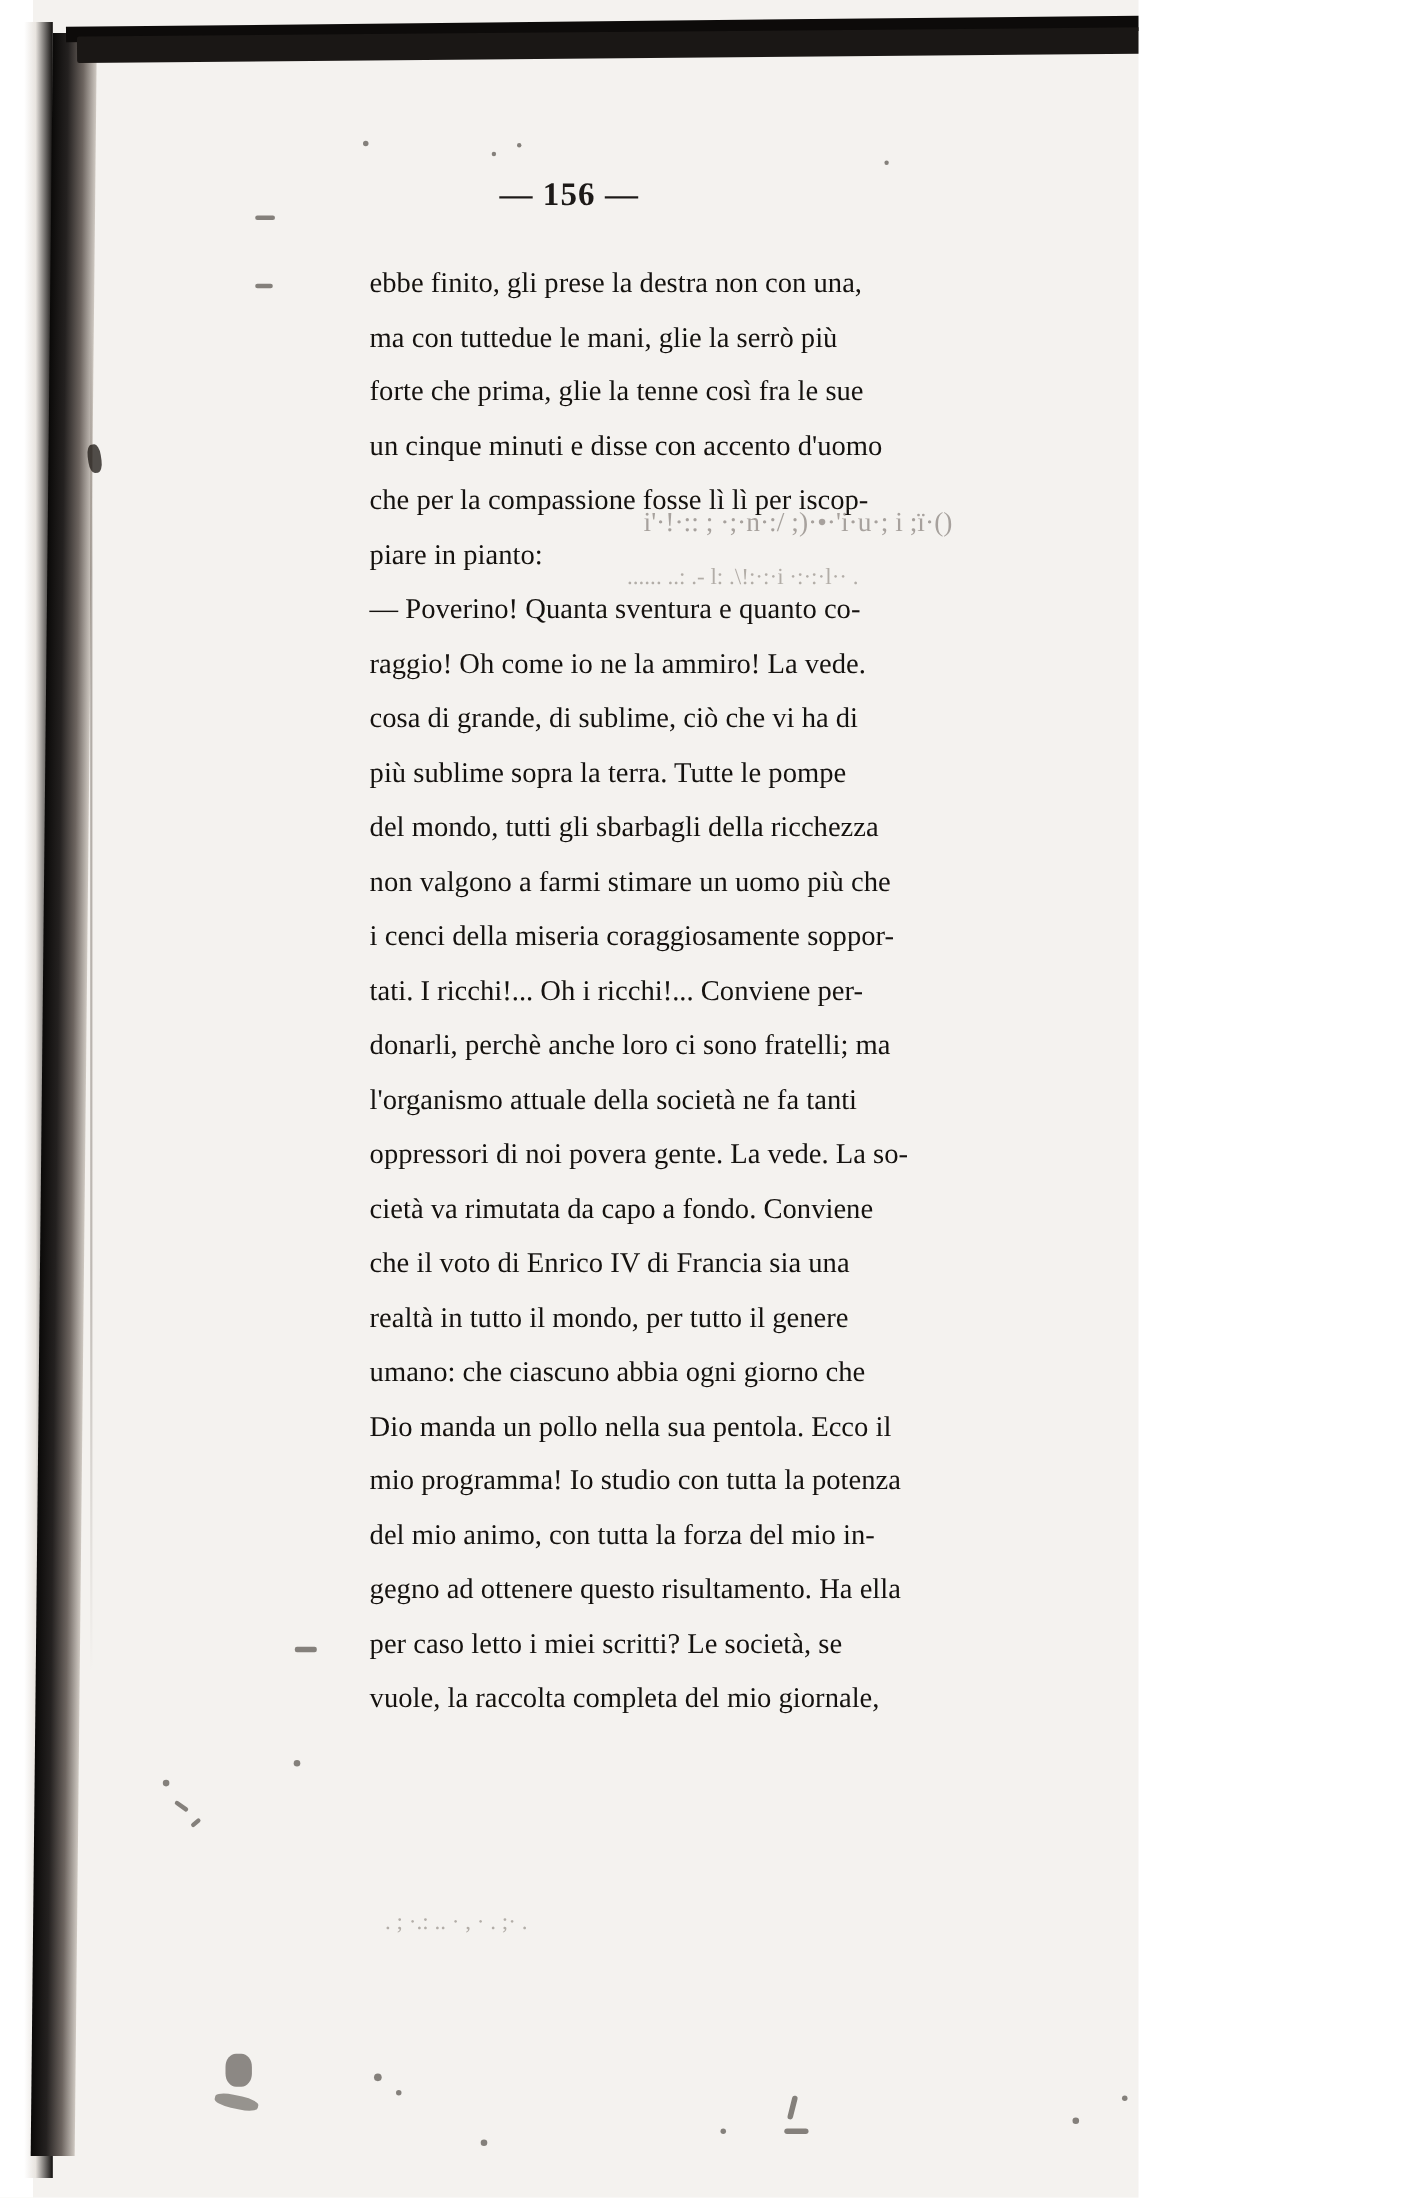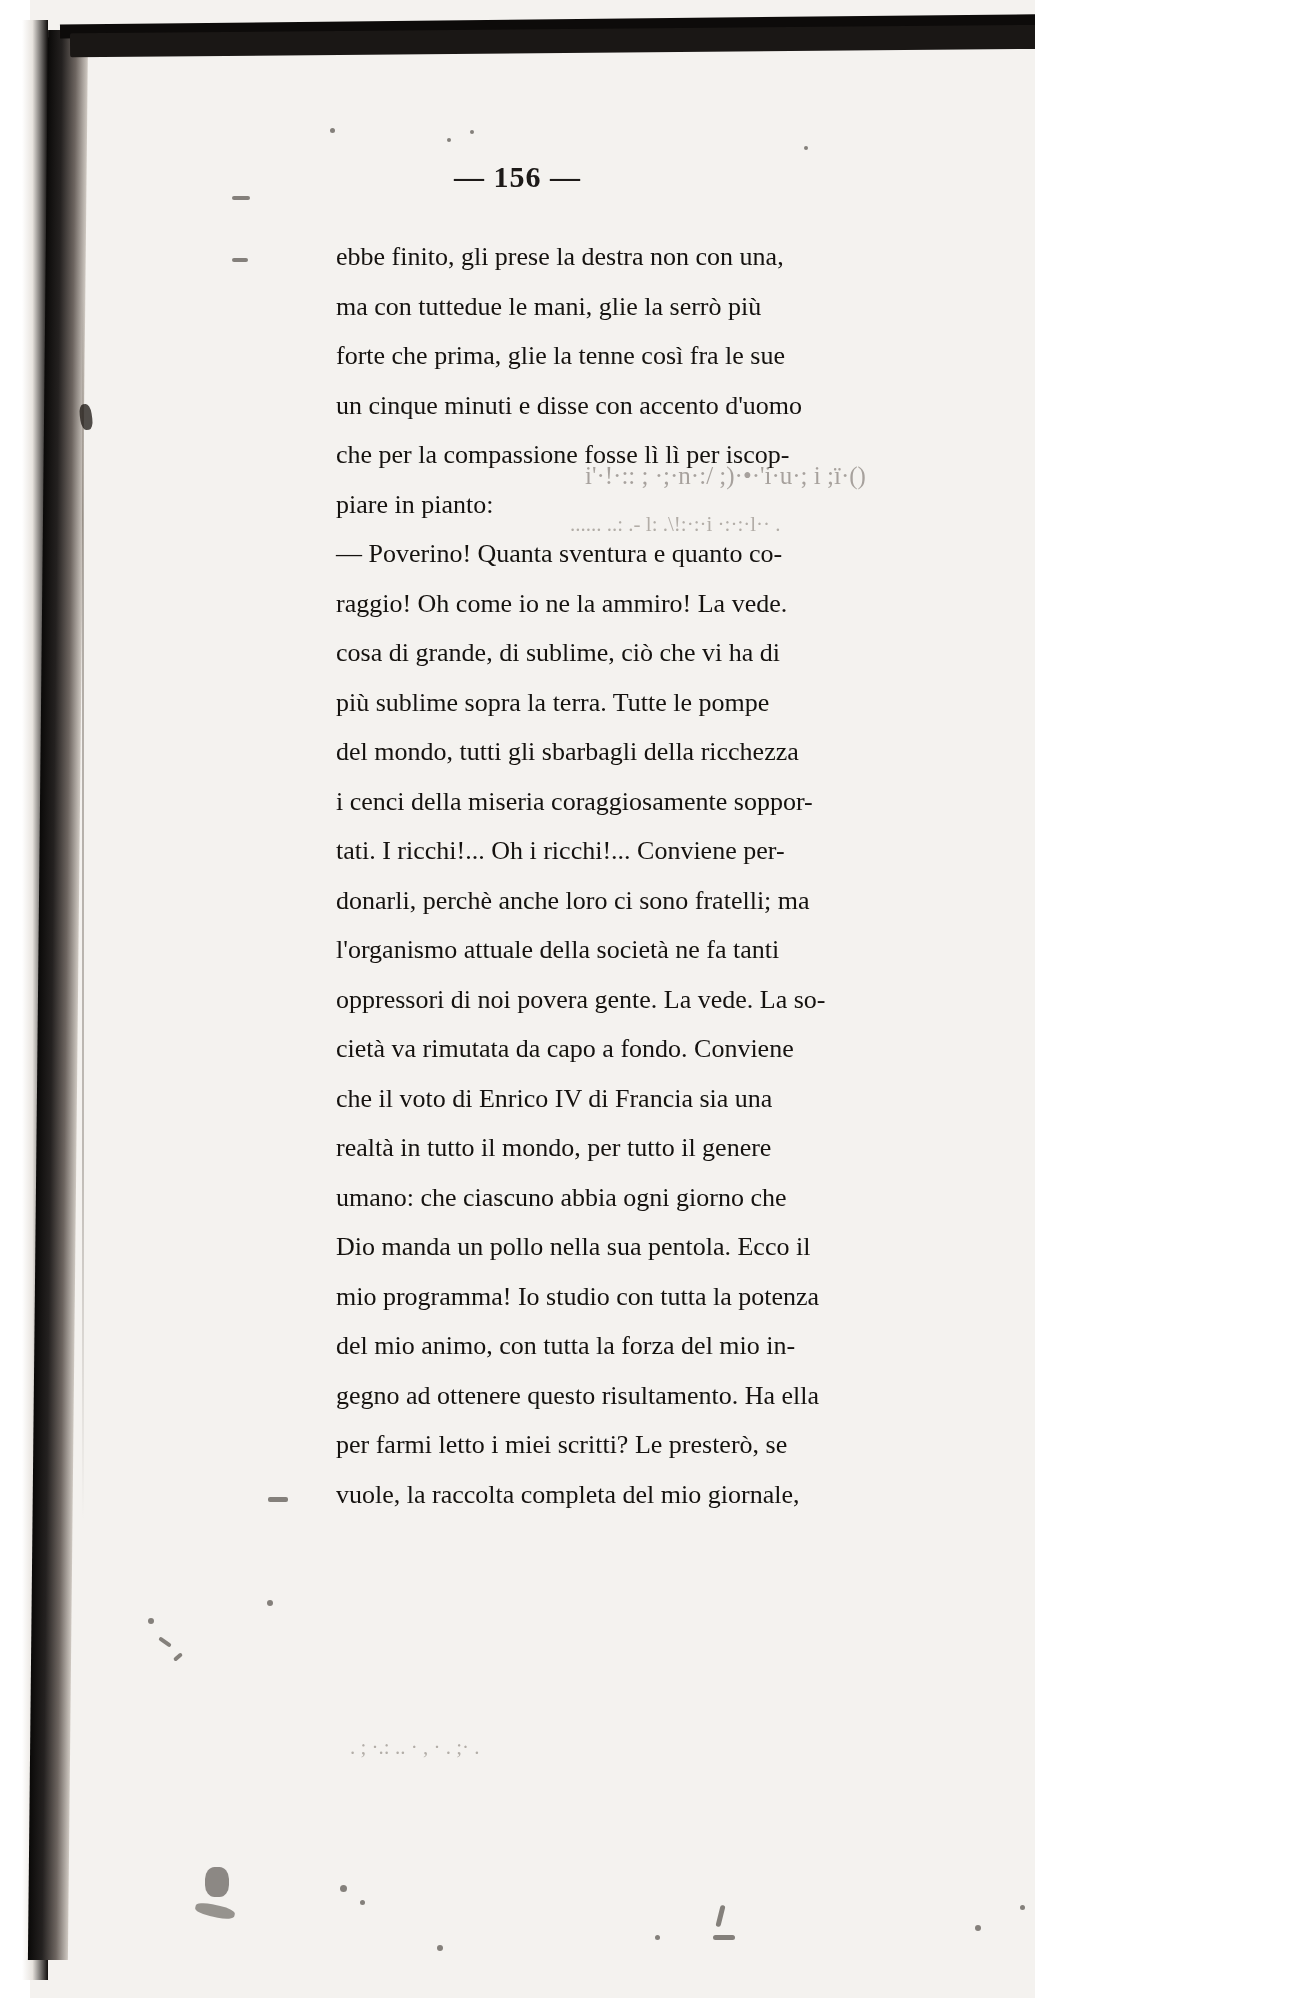--- a/index.html
+++ b/index.html
@@ -166,34 +166,35 @@
     <span class="line">forte che prima, glie la tenne così fra le sue</span>
     <span class="line">un cinque minuti e disse con accento d'uomo</span>
     <span class="line">che per la compassione fosse lì lì per iscop-</span>
     <span class="line">piare in pianto:</span>
 
     <span class="line">— Poverino! Quanta sventura e quanto co-</span>
     <span class="line">raggio! Oh come  io  ne  la  ammiro! La vede.</span>
     <span class="line">cosa di grande, di sublime, ciò che  vi ha di</span>
     <span class="line">più sublime  sopra la terra.  Tutte  le  pompe</span>
     <span class="line">del mondo,  tutti gli sbarbagli della ricchezza</span>
+    <span class="line">non valgono a farmi stimare un uomo più che</span>
     <span class="line">i cenci della miseria coraggiosamente soppor-</span>
     <span class="line">tati. I ricchi!...  Oh i  ricchi!...  Conviene per-</span>
     <span class="line">donarli, perchè anche loro ci sono fratelli; ma</span>
     <span class="line">l'organismo  attuale  della  società ne  fa tanti</span>
     <span class="line">oppressori di noi povera gente. La vede. La so-</span>
     <span class="line">cietà va rimutata da capo a  fondo. Conviene</span>
     <span class="line">che il voto di Enrico IV  di Francia sia una</span>
     <span class="line">realtà in tutto il  mondo, per tutto  il genere</span>
     <span class="line">umano: che ciascuno abbia ogni  giorno che</span>
     <span class="line">Dio manda un pollo nella sua pentola. Ecco il</span>
     <span class="line">mio programma! Io studio con tutta la potenza</span>
     <span class="line">del mio animo, con tutta la forza del mio in-</span>
     <span class="line">gegno ad ottenere questo risultamento. Ha ella</span>
-    <span class="line">per farmi letto i miei scritti? Le presterò, se</span>
+    <span class="line">per caso letto i miei scritti? Le società, se</span>
     <span class="line">vuole, la raccolta completa del  mio giornale,</span>
   </div>
 
   <div class="ghost" style="left:585px; top:462px;">i'·!·::  ;  ·;·n·:/  ;)·•·'i·u·; i  ;ï·()</div>
   <div class="ghost small" style="left:570px; top:512px;">......   ..: .-  l:  .\!:·:·i  ·:·:·l·· .</div>
   <div class="ghost small" style="left:350px; top:1735px;">. ;  ·.: ..    ·  ,  ·   .  ;· .</div>
 
 </div>
 
 </body></html>

